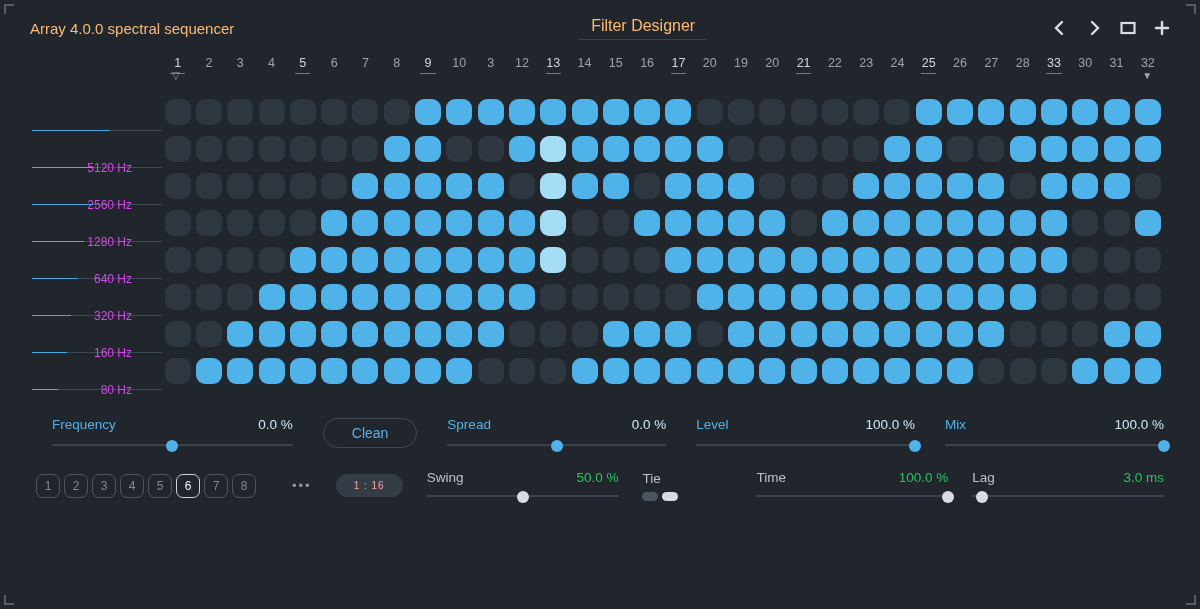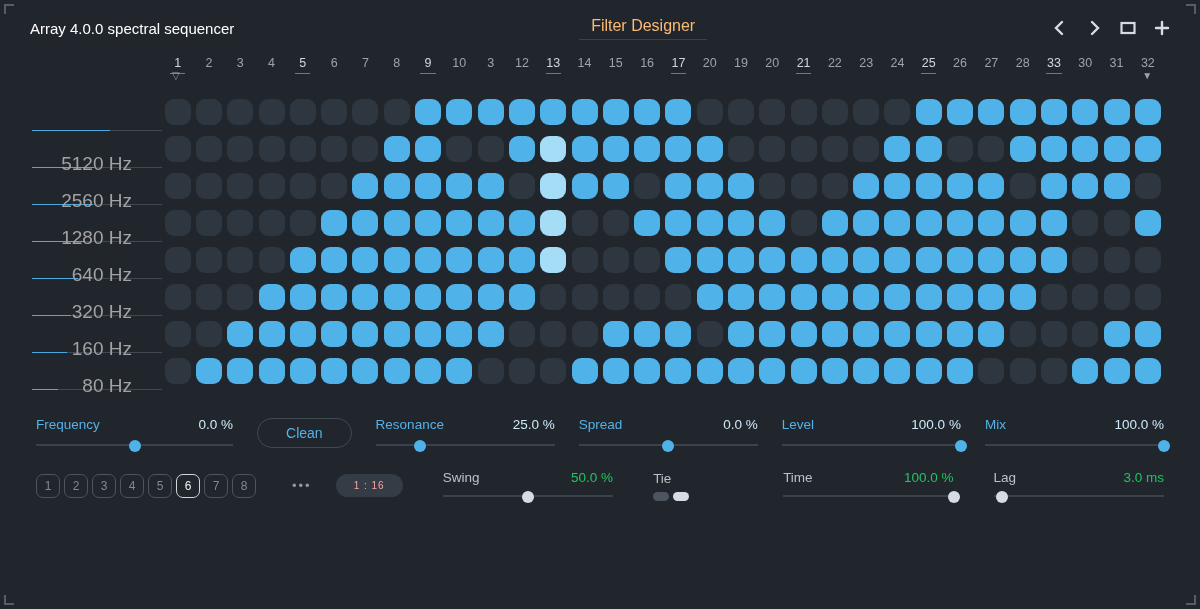--- a/index.html
+++ b/index.html
@@ -12,64 +12,64 @@
     position: relative;
   }
   
   .corner { position: absolute; width: 10px; height: 10px; border-color: #555e68; }
   .corner.tl { top: 4px; left: 4px; border-top: 2px solid #555e68; border-left: 2px solid #555e68; }
   .corner.tr { top: 4px; right: 4px; border-top: 2px solid #555e68; border-right: 2px solid #555e68; }
   .corner.bl { bottom: 4px; left: 4px; border-bottom: 2px solid #555e68; border-left: 2px solid #555e68; }
   .corner.br { bottom: 4px; right: 4px; border-bottom: 2px solid #555e68; border-right: 2px solid #555e68; }
 
   .hdr { display: flex; align-items: center; height: 56px; padding: 0 30px; }
-  .hdr .brand { color: #ffffff; font-size: 15px; }
+  .hdr .brand { color: #fdba74; font-size: 15px; }
   .hdr .title { flex: 1; text-align: center; color: #fdba74; font-size: 16px; }
   .hdr .title-inner { display: inline-block; padding: 0 12px 4px; border-bottom: 1px solid #3a424d; }
   .hdr .actions { display: flex; gap: 18px; align-items: center; }
   .icn { width: 16px; height: 16px; display: inline-block; cursor: pointer; color: #d6dde2; }
 
   
   .gridwrap { position: relative; padding: 0 32px 0 32px; }
   .playhead { position:absolute; top:14px; color:#9aa4ae; font-size:10px;}
   .endmark { position:absolute; top:14px; color:#9aa4ae; font-size:10px;}
 
   .collabels { display: flex; margin-left: 130px; gap: 0; }
   .collabels .col { width: 31.3px; text-align: center; color: #9aa4ae; font-size: 12.5px; position: relative; padding-bottom: 3px;}
   .collabels .col.beat { color: #cfd7dd; }
   .collabels .col.beat::after { content:""; position:absolute; left:8px; right:8px; bottom:-1px; height:1px; background:#6f7c88;}
   .rows { margin-top: 20px; }
   .row { display: flex; align-items: center; height: 37px; }
   .rowlabel { width: 130px; position: relative; height: 100%; }
-  .rowlabel .txt { position: absolute; right: 30px; bottom: -8px; color: #a3a3a3; font-size: 19px; }
+  .rowlabel .txt { position: absolute; right: 30px; bottom: -8px; color: #d946ef; font-size: 12px; }
   .rowlabel .tick { position: absolute; left: 0; bottom: -1px; height: 1px; background: #3f4954; width:100%;}
   .rowlabel .tick .on { position:absolute; left:0; top:0; height:1px; background:#4aa9e0;}
   .cells { display: flex; }
   .cell { width: 31.3px; display: flex; align-items: center; justify-content: center; }
   .dot { width: 26px; height: 26px; border-radius: 9px; background: #2e3740; cursor: pointer; }
   .dot.on { background: #4fb3ea; }
   .dot.hi { background: #a5dcf6; }
 
   
-  .params { display:flex; padding: 28px 36px 8px 36px; gap: 24px; align-items:flex-end;}
+  .params { display:flex; padding: 28px 36px 8px 52px; gap: 30px; align-items:flex-end;}
   .param { flex:1; }
   .param .lbl { display:flex; justify-content:space-between; color:#55b1e7; margin-bottom:8px; font-size:13.5px;}
   .param .lbl .val { color:#cfe9f7;}
   .slider { position:relative; height:10px; }
   .slider .track { position:absolute; left:0; right:0; top:4px; height:2px; background:#3a424d;}
   .slider .thumb { position:absolute; top:0; width:12px; height:12px; border-radius:6px; background:#4fb3ea; transform:translateX(-50%);}
   .cleanbtn { padding:6px 28px; border:1px solid #3f4954; border-radius:16px; color:#55b1e7; background:transparent; cursor:pointer; font-size:14px; margin-bottom:2px;}
 
   .bottom { display:flex; align-items:center; padding: 12px 36px 0 36px; gap: 24px;}
   .presets { display:flex; gap:4px; align-items:center;}
   .pbtn { width:24px; height:24px; border-radius:7px; border:1px solid #4b5560; color:#7e8993; font-size:12px; display:flex; align-items:center; justify-content:center; cursor:pointer;}
   .pbtn.active { border-color:#cfd7dd; color:#eef2f5;}
   .dots3 { color:#8c96a0; letter-spacing:2px; margin-left:12px; cursor:pointer;}
   .ratio { background:#343c46; border-radius:16px; padding:6px 18px; color:#fca5a5; font-size:10px; letter-spacing:1px;}
-  .bparam { flex:1;margin-left:16px;}
+  .bparam { flex:1;}
   .bparam .lbl { display:flex; justify-content:space-between; color:#b9c2ca; margin-bottom:6px; font-size:13.5px;}
   .bparam .lbl .val{ color:#22c55e;}
   .slider.dark .thumb { background:#d6dde2;}
   .tie { display:flex; gap:4px; }
   .tie .pill{ width:16px; height:9px; border-radius:5px; background:#4b5560;}
   .tie .pill.on{ background:#d6dde2;}
 </style>
 </head>
 <body>
 
@@ -994,30 +994,20 @@
     <div class="slider">
         <div class="track"></div>
         <div class="thumb" style="left:50%"></div>
       </div>
   </div>
   <div style="flex:0 0 auto">
     <button class="cleanbtn">Clean</button>
   </div>
   <div class="param">
     <div class="lbl">
-        <span>Resonance</span>
-        <span class="val">25.0 %</span>
-      </div>
-    <div class="slider">
-        <div class="track"></div>
-        <div class="thumb" style="left:25%"></div>
-      </div>
-  </div>
-  <div class="param">
-    <div class="lbl">
         <span>Spread</span>
         <span class="val">0.0 %</span>
       </div>
     <div class="slider">
         <div class="track"></div>
         <div class="thumb" style="left:50%"></div>
       </div>
   </div>
   <div class="param">
     <div class="lbl">

